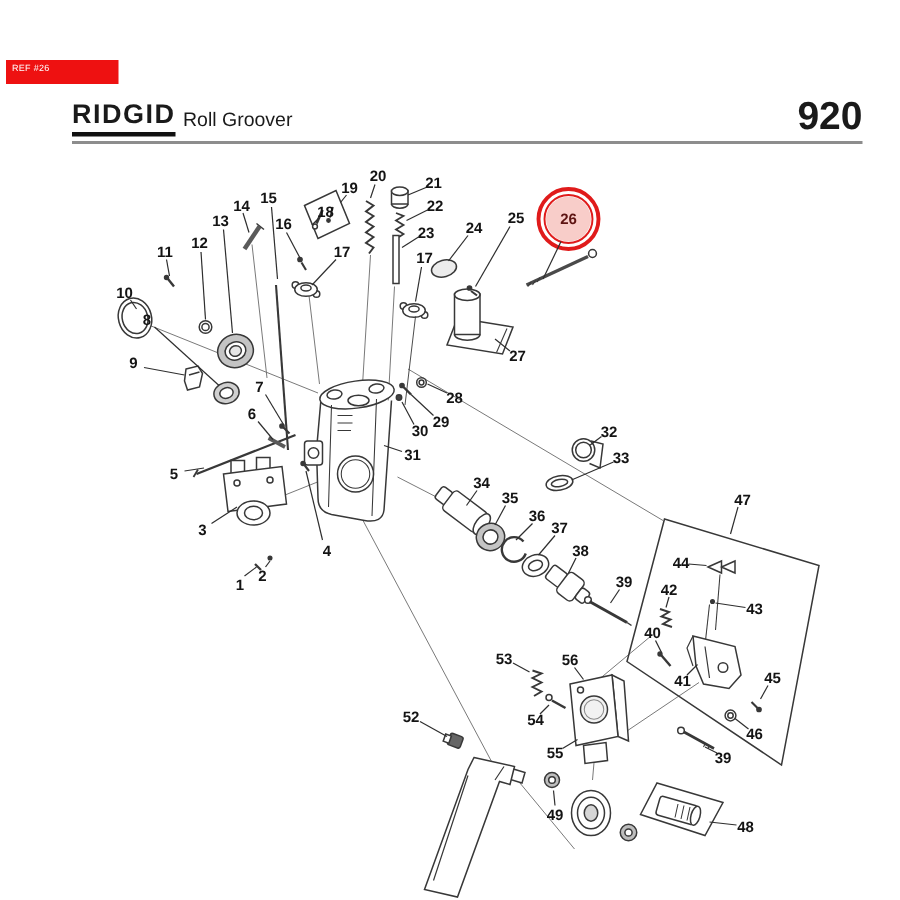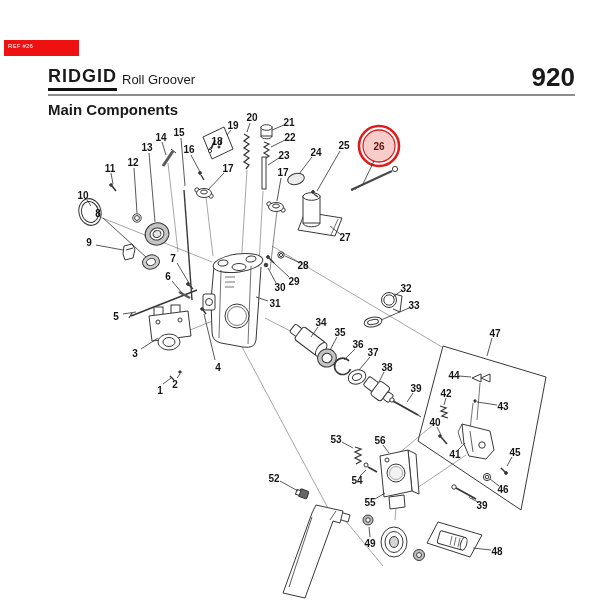--- a/index.html
+++ b/index.html
@@ -20,21 +20,20 @@
 </head>
 <body>
 
 <div class="stage">
 
   <div class="ref-badge" style="background: rgb(238, 17, 17); color: rgb(255, 255, 255);">REF #26</div>
   <div class="brand">RIDGID</div>
   <div class="product">Roll Groover</div>
   <div class="model">920</div>
   <div class="header-rule"></div>
-  <div class="section-title">Main Components</div>
 
   <svg width="600" height="600" viewBox="0 0 600 600">
 
     <g stroke="#6a6a6a" stroke-width="0.6" fill="none">
       <path d="M95,215 L212,262 M168,163 L178,252 M206,197 L213,256
         M247,170 L239,300 M263,191 L257,300 M242,347 L330,512 M265,318 L300,336
         M272,246 L442,347 M434,424 L392,459 M397,497 L395,520 M466,455 L414,490
         M340,514 L383,566 M190,330 L215,320"></path>
     </g>
 

